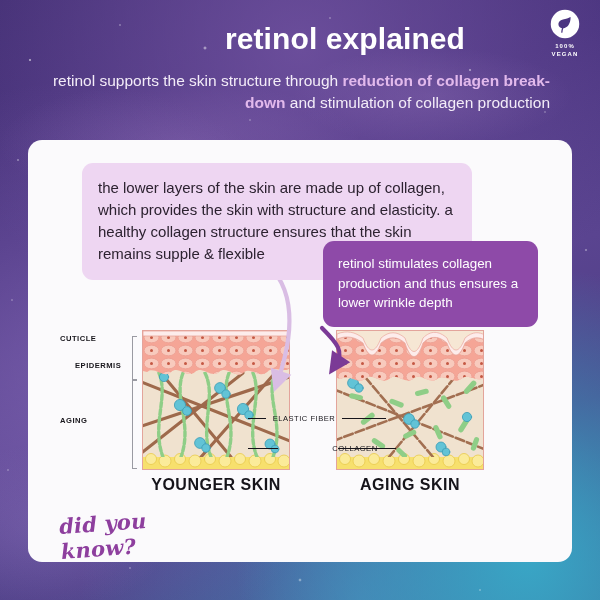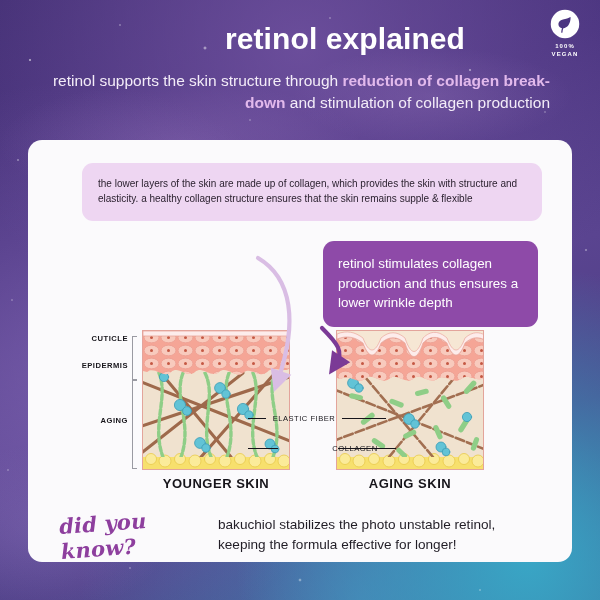--- a/index.html
+++ b/index.html
@@ -55,39 +55,39 @@
   .badge{position:absolute;top:9px;right:12px;width:46px;text-align:center;}
   .badge .mark{width:30px;height:30px;margin:0 auto;}
   .badge .txt{margin-top:3px;color:#fff;font-size:6px;font-weight:bold;
               letter-spacing:1.1px;line-height:1.35;}
 
   
   .card{position:absolute;left:28px;top:140px;width:544px;height:422px;
         background:#fbfafc;border-radius:14px;overflow:hidden;}
 
   
-  .box-light{position:absolute;left:82px;top:163px;width:460px;
+  .box-light{position:absolute;left:82px;top:163px;width:390px;
              background:#eed6f2;border-radius:11px;padding:14px 16px 15px 16px;
-             box-sizing:border-box;color:#2c2230;font-size:10px;line-height:1.47;}
+             box-sizing:border-box;color:#2c2230;font-size:15px;line-height:1.47;}
   .box-dark{position:absolute;left:307px;top:241px;width:215px;
             background:#8e4aa8;border-radius:11px;padding:13px 15px 14px 15px;
             box-sizing:border-box;color:#fff;font-size:13.4px;line-height:1.47;margin-left:16px;}
 
   
   .arrows{position:absolute;left:0;top:0;width:600px;height:600px;pointer-events:none;}
 
   
   .diagram{position:absolute;}
   .skin{position:relative;border:1px solid #e3a49b;box-sizing:border-box;
         background:#f6e7d4;overflow:hidden;}
   .caption{position:absolute;width:100%;text-align:center;
-           font-size:13px;font-weight:bold;color:#16141a;letter-spacing:.5px;}
+           font-size:16px;font-weight:bold;color:#16141a;letter-spacing:.5px;}
 
   .sidelabel{position:absolute;font-size:7.6px;font-weight:bold;color:#17151b;
-             letter-spacing:.5px;text-align:right;white-space:nowrap;}
+             letter-spacing:.5px;white-space:nowrap;}
   .midlabel{position:absolute;font-size:7.6px;font-weight:normal;color:#17151b;
             letter-spacing:.5px;white-space:nowrap;text-align:center;}
   .leader{position:absolute;background:#15131a;height:1px;}
   .bracket{position:absolute;border-left:1px solid #9a9aa2;
            border-top:1px solid #9a9aa2;border-bottom:1px solid #9a9aa2;width:4px;}
 
   
   .dyk{position:absolute;left:60px;top:514px;width:160px;
        font-family:"DejaVu Serif", serif;font-style:italic;font-weight:bold;
        color:#8e3f9e;font-size:21px;letter-spacing:.2px;
@@ -122,21 +122,21 @@
       <span>100%</span><br>
       <span>VEGAN</span>
     </div>
   </div>
 
   <div class="card"></div>
 
   <div class="diagram" style="left:60px;top:330px;width:240px;height:165px;">
 
     <div class="sidelabel" style="left:0;top:4px;width:68px;">CUTICLE</div>
-    <div class="sidelabel" style="left:0;top:31px;width:68px;">EPIDERMIS</div>
+    <div class="sidelabel" style="left:15px;top:31px;width:68px;">EPIDERMIS</div>
     <div class="sidelabel" style="left:0;top:86px;width:68px;">AGING</div>
 
     <div class="bracket" style="left:72px;top:6px;height:42px;"></div>
     <div class="bracket" style="left:72px;top:50px;height:87px;"></div>
 
     <div class="skin" style="left:0;top:0;position:absolute;margin-left:82px;width:148px;height:140px;">
       <svg viewBox="0 0 148 140" width="148" height="140" preserveAspectRatio="none">
         <defs>
           <pattern id="cellsY" width="17" height="13" patternUnits="userSpaceOnUse">
             <ellipse cx="8.5" cy="6.5" rx="7.4" ry="5.3" fill="#f8ccbf" stroke="#e9998c" stroke-width=".7"></ellipse>
@@ -341,18 +341,14 @@
       </marker>
     </defs>
     <path d="M258 258 C292 278, 298 322, 278 380" stroke="#d9bde4" stroke-width="4.2" fill="none" stroke-linecap="round" marker-end="url(#headLight)"></path>
     <path d="M322 328 C338 344, 344 352, 336 364" stroke="#7b3a96" stroke-width="4.2" fill="none" stroke-linecap="round" marker-end="url(#headDark)"></path>
   </svg>
 
   <div class="box-light">the lower layers of the skin are made up of collagen, which provides the skin with structure and elasticity. a healthy collagen structure ensures that the skin remains supple &amp; flexible</div>
   <div class="box-dark">retinol stimulates collagen production and thus ensures a lower wrinkle depth</div>
 
   <div class="dyk">did you know?</div>
-  <div class="fact">
-    <span>bakuchiol stabilizes the photo unstable retinol,</span><br>
-    <span>keeping the formula effective for longer!</span>
-  </div>
 
 </div>
 
 </body></html>

